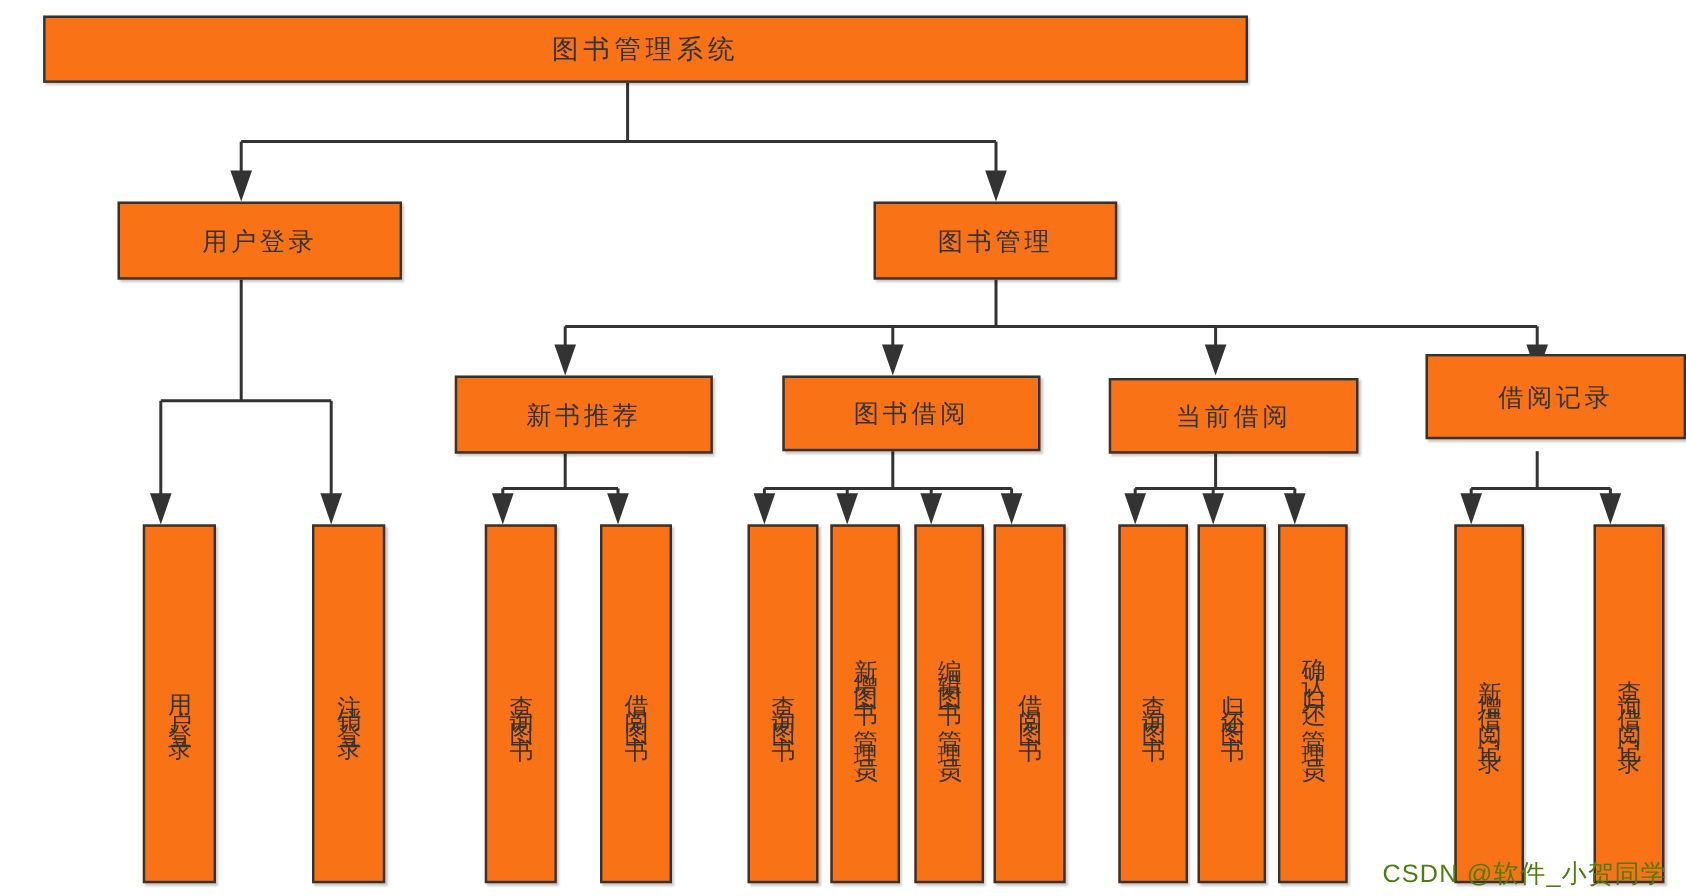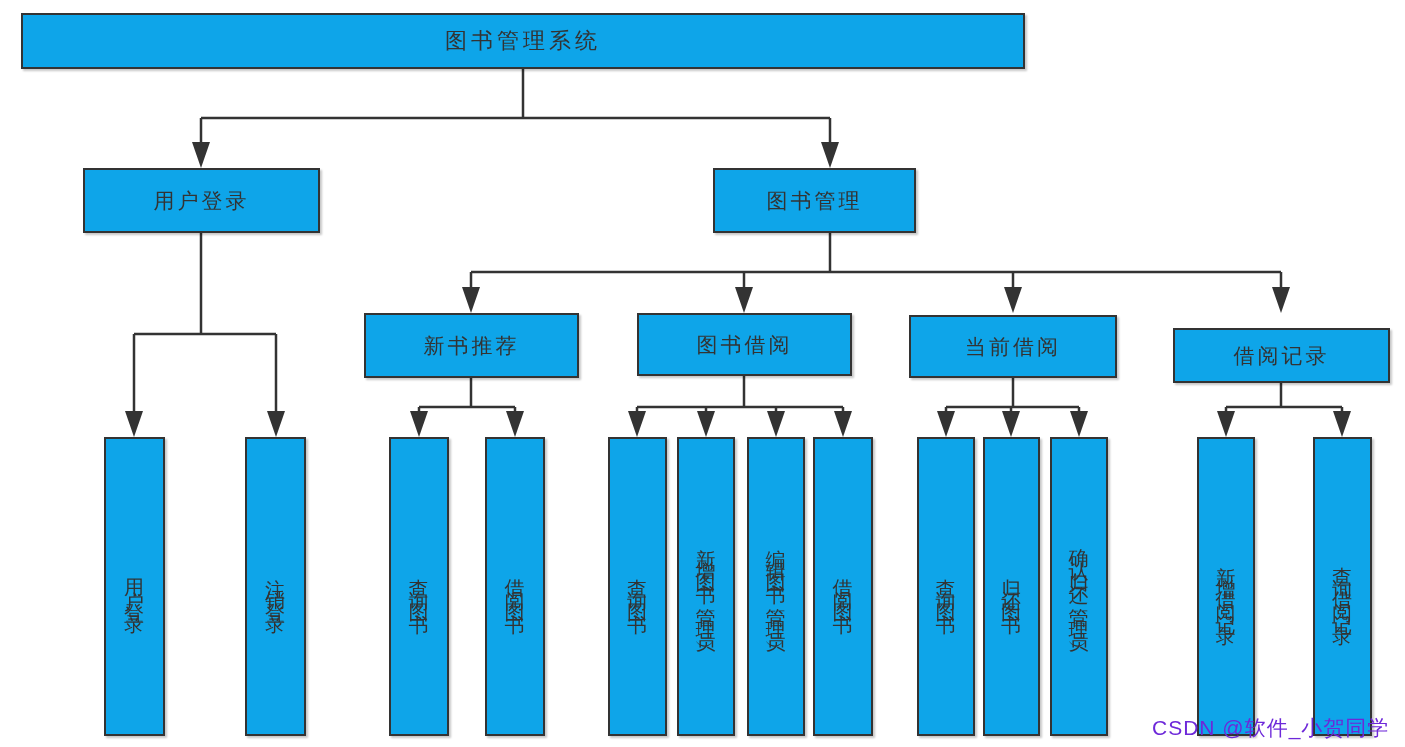--- a/index.html
+++ b/index.html
@@ -7,43 +7,44 @@
     position:relative;
     width:1405px;height:747px;
     background:#ffffff;
     font-family:"Liberation Sans","DejaVu Sans",sans-serif;
     overflow:hidden;
   }
   .connectors{position:absolute;left:0;top:0;z-index:1;}
   .box{
     position:absolute;
     box-sizing:border-box;
-    background:#0ea5e9;
+    background:#f97316;
     border:2px solid #333333;
     box-shadow:2px 2px 2px rgba(0,0,0,0.22);
     display:flex;align-items:center;justify-content:center;
     color:#333333;
     z-index:2;
+    margin-left:15px;
   }
   .hbox{font-size:21px;letter-spacing:3px;}
   .hbox.root{font-size:22px;letter-spacing:4px;}
   .vbox span{
     writing-mode:vertical-rl;
     text-orientation:mixed;
     font-size:20px;
     letter-spacing:12px;
     line-height:1;
     color:#333333;
     white-space:nowrap;
   }
   .watermark{
     position:absolute;
     z-index:10;
     font-size:21px;
-    color:#6d28d9;
+    color:#4d7c0f;
     letter-spacing:1px;
     white-space:nowrap;
   }
 </style>
 </head>
 <body>
 
 <div class="stage">
 
   <svg class="connectors" width="1405" height="747">
@@ -102,21 +103,21 @@
     </svg>
 
   <div class="box hbox root" style="left:21px;top:13px;width:1004px;height:56px">图书管理系统</div>
 
   <div class="box hbox" style="left:83px;top:168px;width:237px;height:65px">用户登录</div>
   <div class="box hbox" style="left:713px;top:168px;width:203px;height:65px">图书管理</div>
 
   <div class="box hbox" style="left:364px;top:313px;width:215px;height:65px">新书推荐</div>
   <div class="box hbox" style="left:637px;top:313px;width:215px;height:63px">图书借阅</div>
   <div class="box hbox" style="left:909px;top:315px;width:208px;height:63px">当前借阅</div>
-  <div class="box hbox" style="left:1173px;top:328px;width:217px;height:55px">借阅记录</div>
+  <div class="box hbox" style="left:1173px;top:295px;width:217px;height:71px">借阅记录</div>
 
   <div class="box vbox" style="left:104px;top:437px;width:61px;height:299px">
     <span>用户登录</span>
     </div>
   <div class="box vbox" style="left:245px;top:437px;width:61px;height:299px">
     <span>注销登录</span>
     </div>
 
   <div class="box vbox" style="left:389px;top:437px;width:60px;height:299px">
     <span>查询图书</span>

